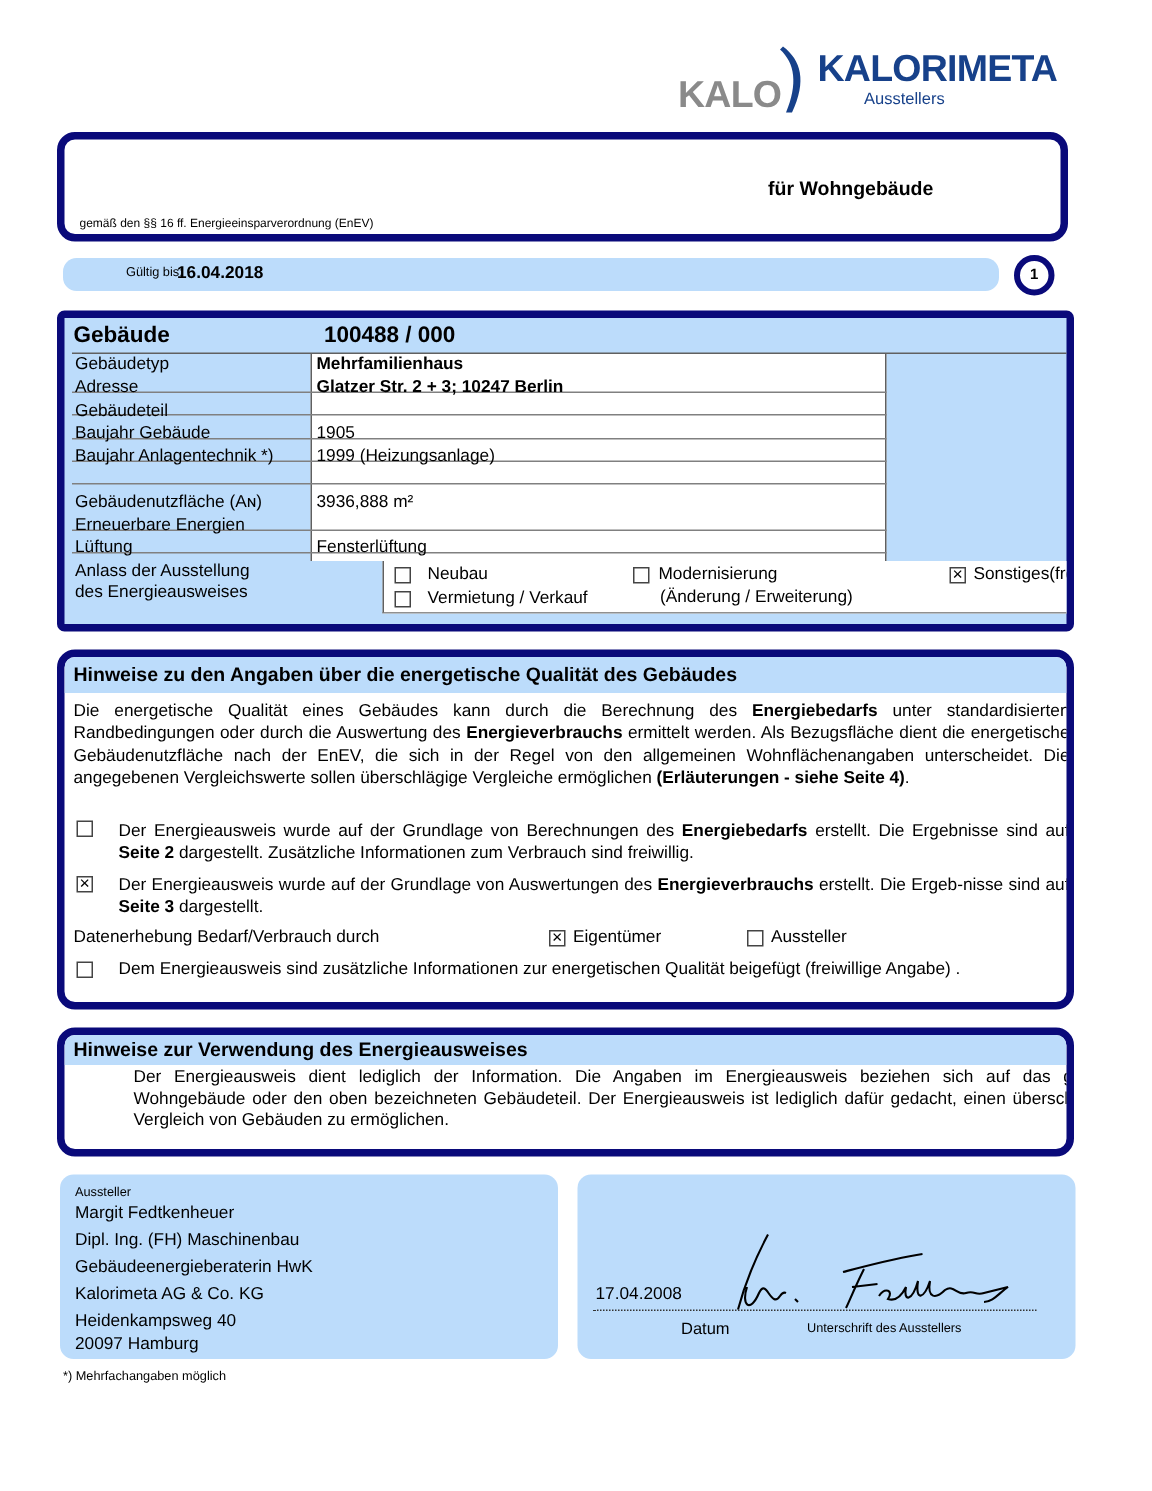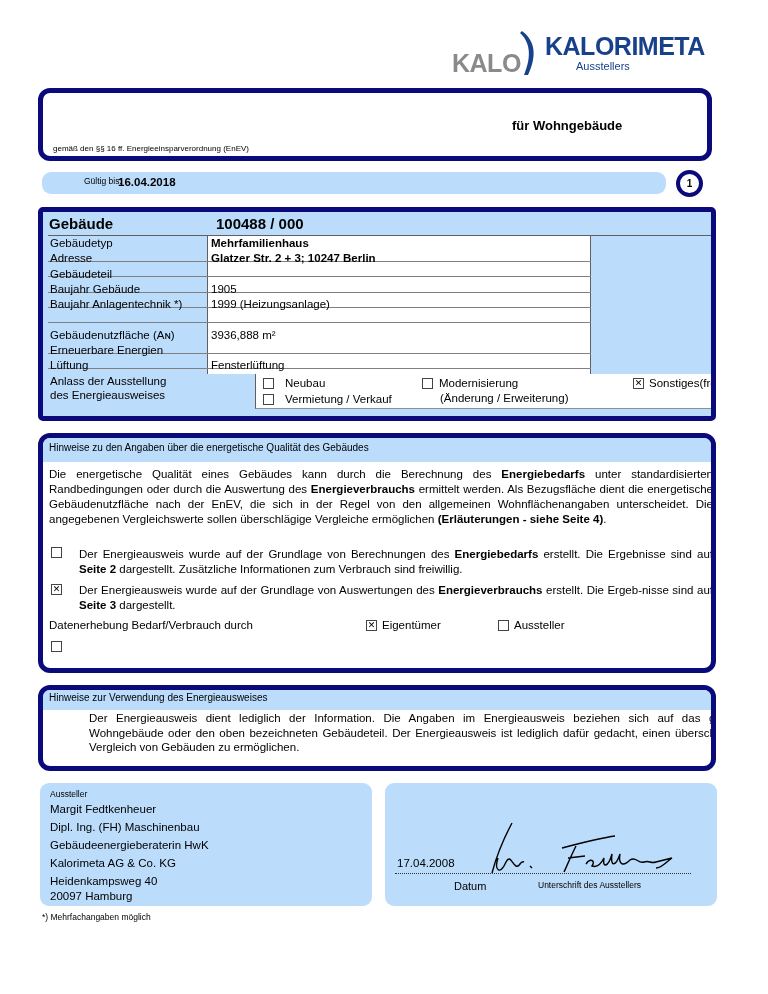--- a/index.html
+++ b/index.html
@@ -38,21 +38,21 @@
   .bld-row .rline { position: absolute; left: 0; right: 0; bottom: 0; border-bottom: 1px solid #808080; }
   .bld-bottom { position: absolute; left: 164px; top: 162px; width: 506px; height: 35px; background: #fff; border-left: 1px solid #606060; border-bottom: 1px solid #909090; margin-left: 48px; }
   .anlass-lbl { position: absolute; left: 7px; top: 163px; font-size: 11.5px; line-height: 13.5px; }
 
   .cb { display: inline-block; width: 11px; height: 11px; border: 1px solid #444; background: #fff; position: absolute; font-size: 9px; line-height: 9px; text-align: center; }
   .cb-text { position: absolute; font-size: 11.5px; white-space: nowrap; }
 
   
   .hint-box { position: absolute; left: 38px; top: 433px; width: 678px; height: 240px; border: 5px solid #0a0a7a; border-radius: 12px; background: #fff; overflow: hidden; }
   .box-header { position: absolute; left: 0; top: 0; right: 0; height: 24px; background: #bcdcfb; }
-  .box-header span { position: absolute; left: 6px; top: 4px; font-size: 10px; font-weight: normal; }
+  .box-header span { position: absolute; left: 6px; top: 4px; font-size: 13px; font-weight: bold; }
   .para { position: absolute; font-size: 11.5px; line-height: 15px; text-align: justify; }
   .para b { font-weight: bold; }
 
   
   .use-box { position: absolute; left: 38px; top: 685px; width: 678px; height: 86px; border: 5px solid #0a0a7a; border-radius: 12px; background: #fff; overflow: hidden; }
   .use-box .box-header { height: 20px; text-align: right; }
   .use-box .box-header span { top: 2px; }
 
   
   .issuer { position: absolute; left: 40px; top: 783px; width: 332px; height: 123px; background: #bcdcfb; border-radius: 9px; }
@@ -170,20 +170,21 @@
     <span>Der Energieausweis wurde auf der Grundlage von Auswertungen des </span><b>Energieverbrauchs</b><span> erstellt. Die Ergeb-nisse sind auf </span><b>Seite 3</b><span> dargestellt.</span>
   </div>
 
   <span class="cb-text" style="left:6px; top:181px">Datenerhebung Bedarf/Verbrauch durch</span>
   <span class="cb" style="left:323px; top:182px">✕</span>
   <span class="cb-text" style="left:339px; top:181px">Eigentümer</span>
   <span class="cb" style="left:455px; top:182px"></span>
   <span class="cb-text" style="left:471px; top:181px">Aussteller</span>
 
   <span class="cb" style="left:8px; top:203px"></span>
+  <span class="cb-text" style="left:36px; top:202px">Dem Energieausweis sind zusätzliche Informationen zur energetischen Qualität beigefügt (freiwillige Angabe) .</span>
 </div>
 
 <div class="use-box">
   <div class="box-header">
     <span>Hinweise zur Verwendung des Energieausweises</span>
   </div>
   <div class="para" style="left:6px; top:21px; width:664px; line-height:14.5px;margin-left:40px;">Der Energieausweis dient lediglich der Information. Die Angaben im Energieausweis beziehen sich auf das gesamte Wohngebäude oder den oben bezeichneten Gebäudeteil. Der Energieausweis ist lediglich dafür gedacht, einen überschlägigen Vergleich von Gebäuden zu ermöglichen.</div>
 </div>
 
 <div class="issuer">

